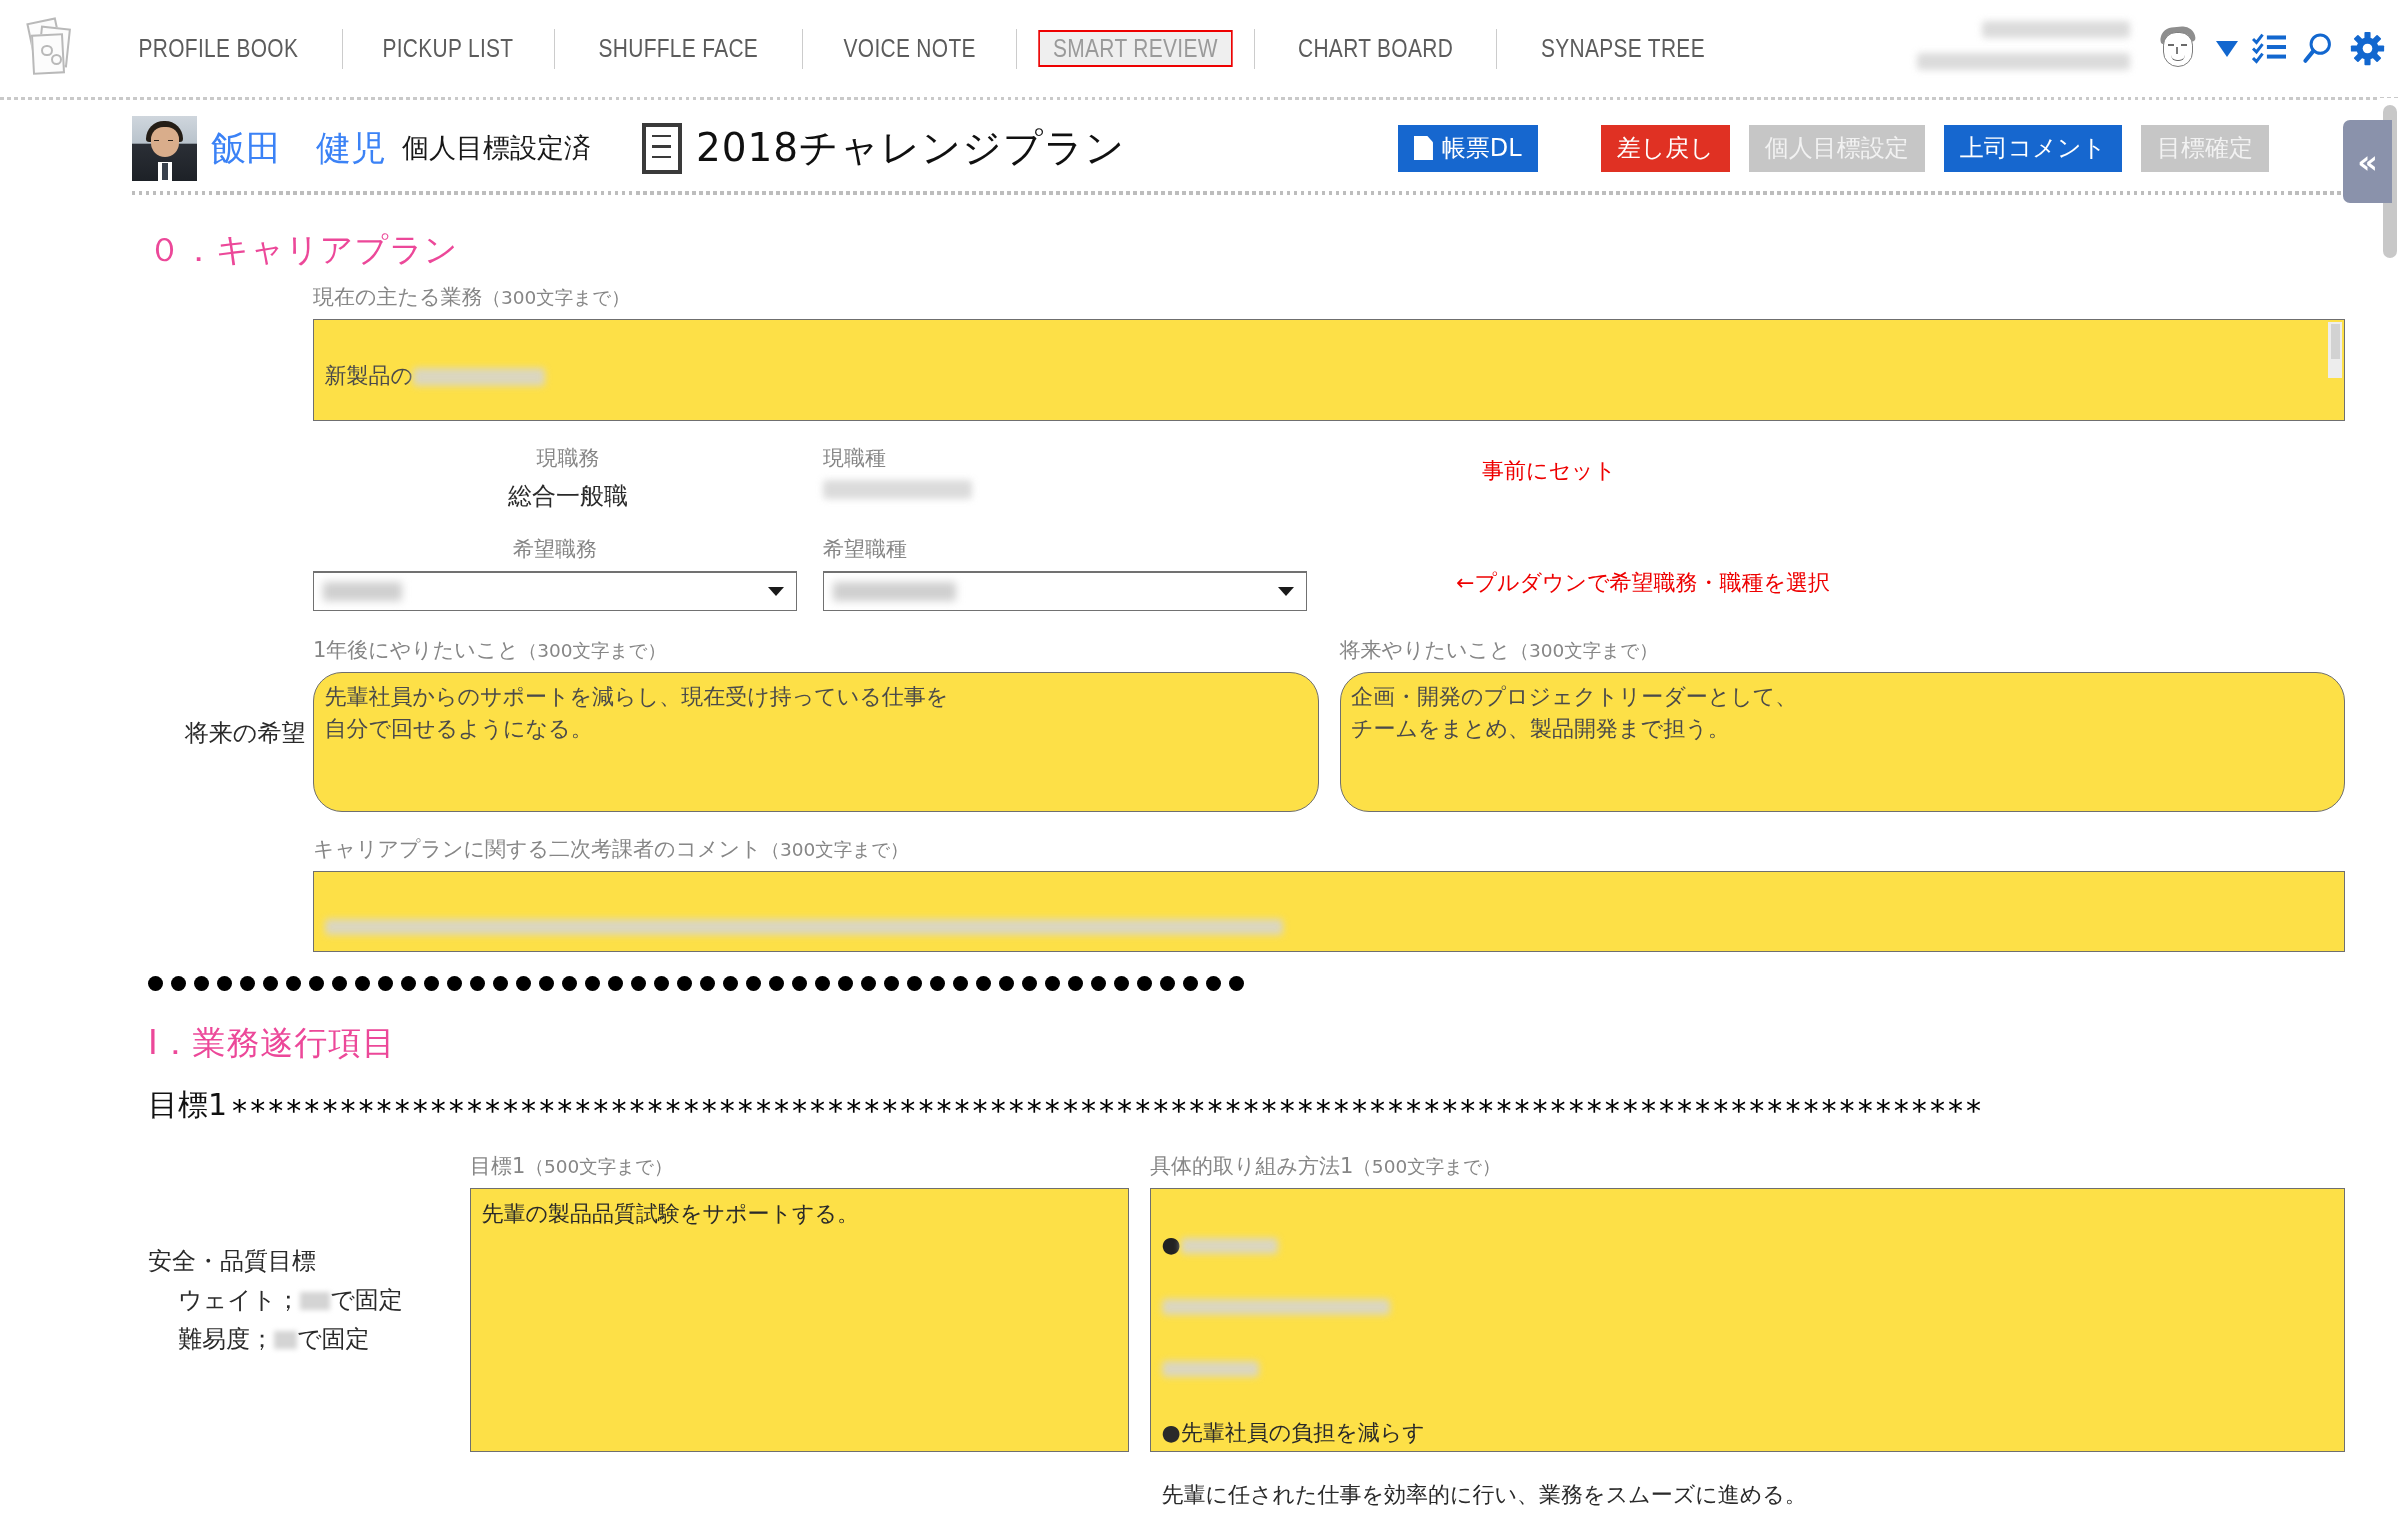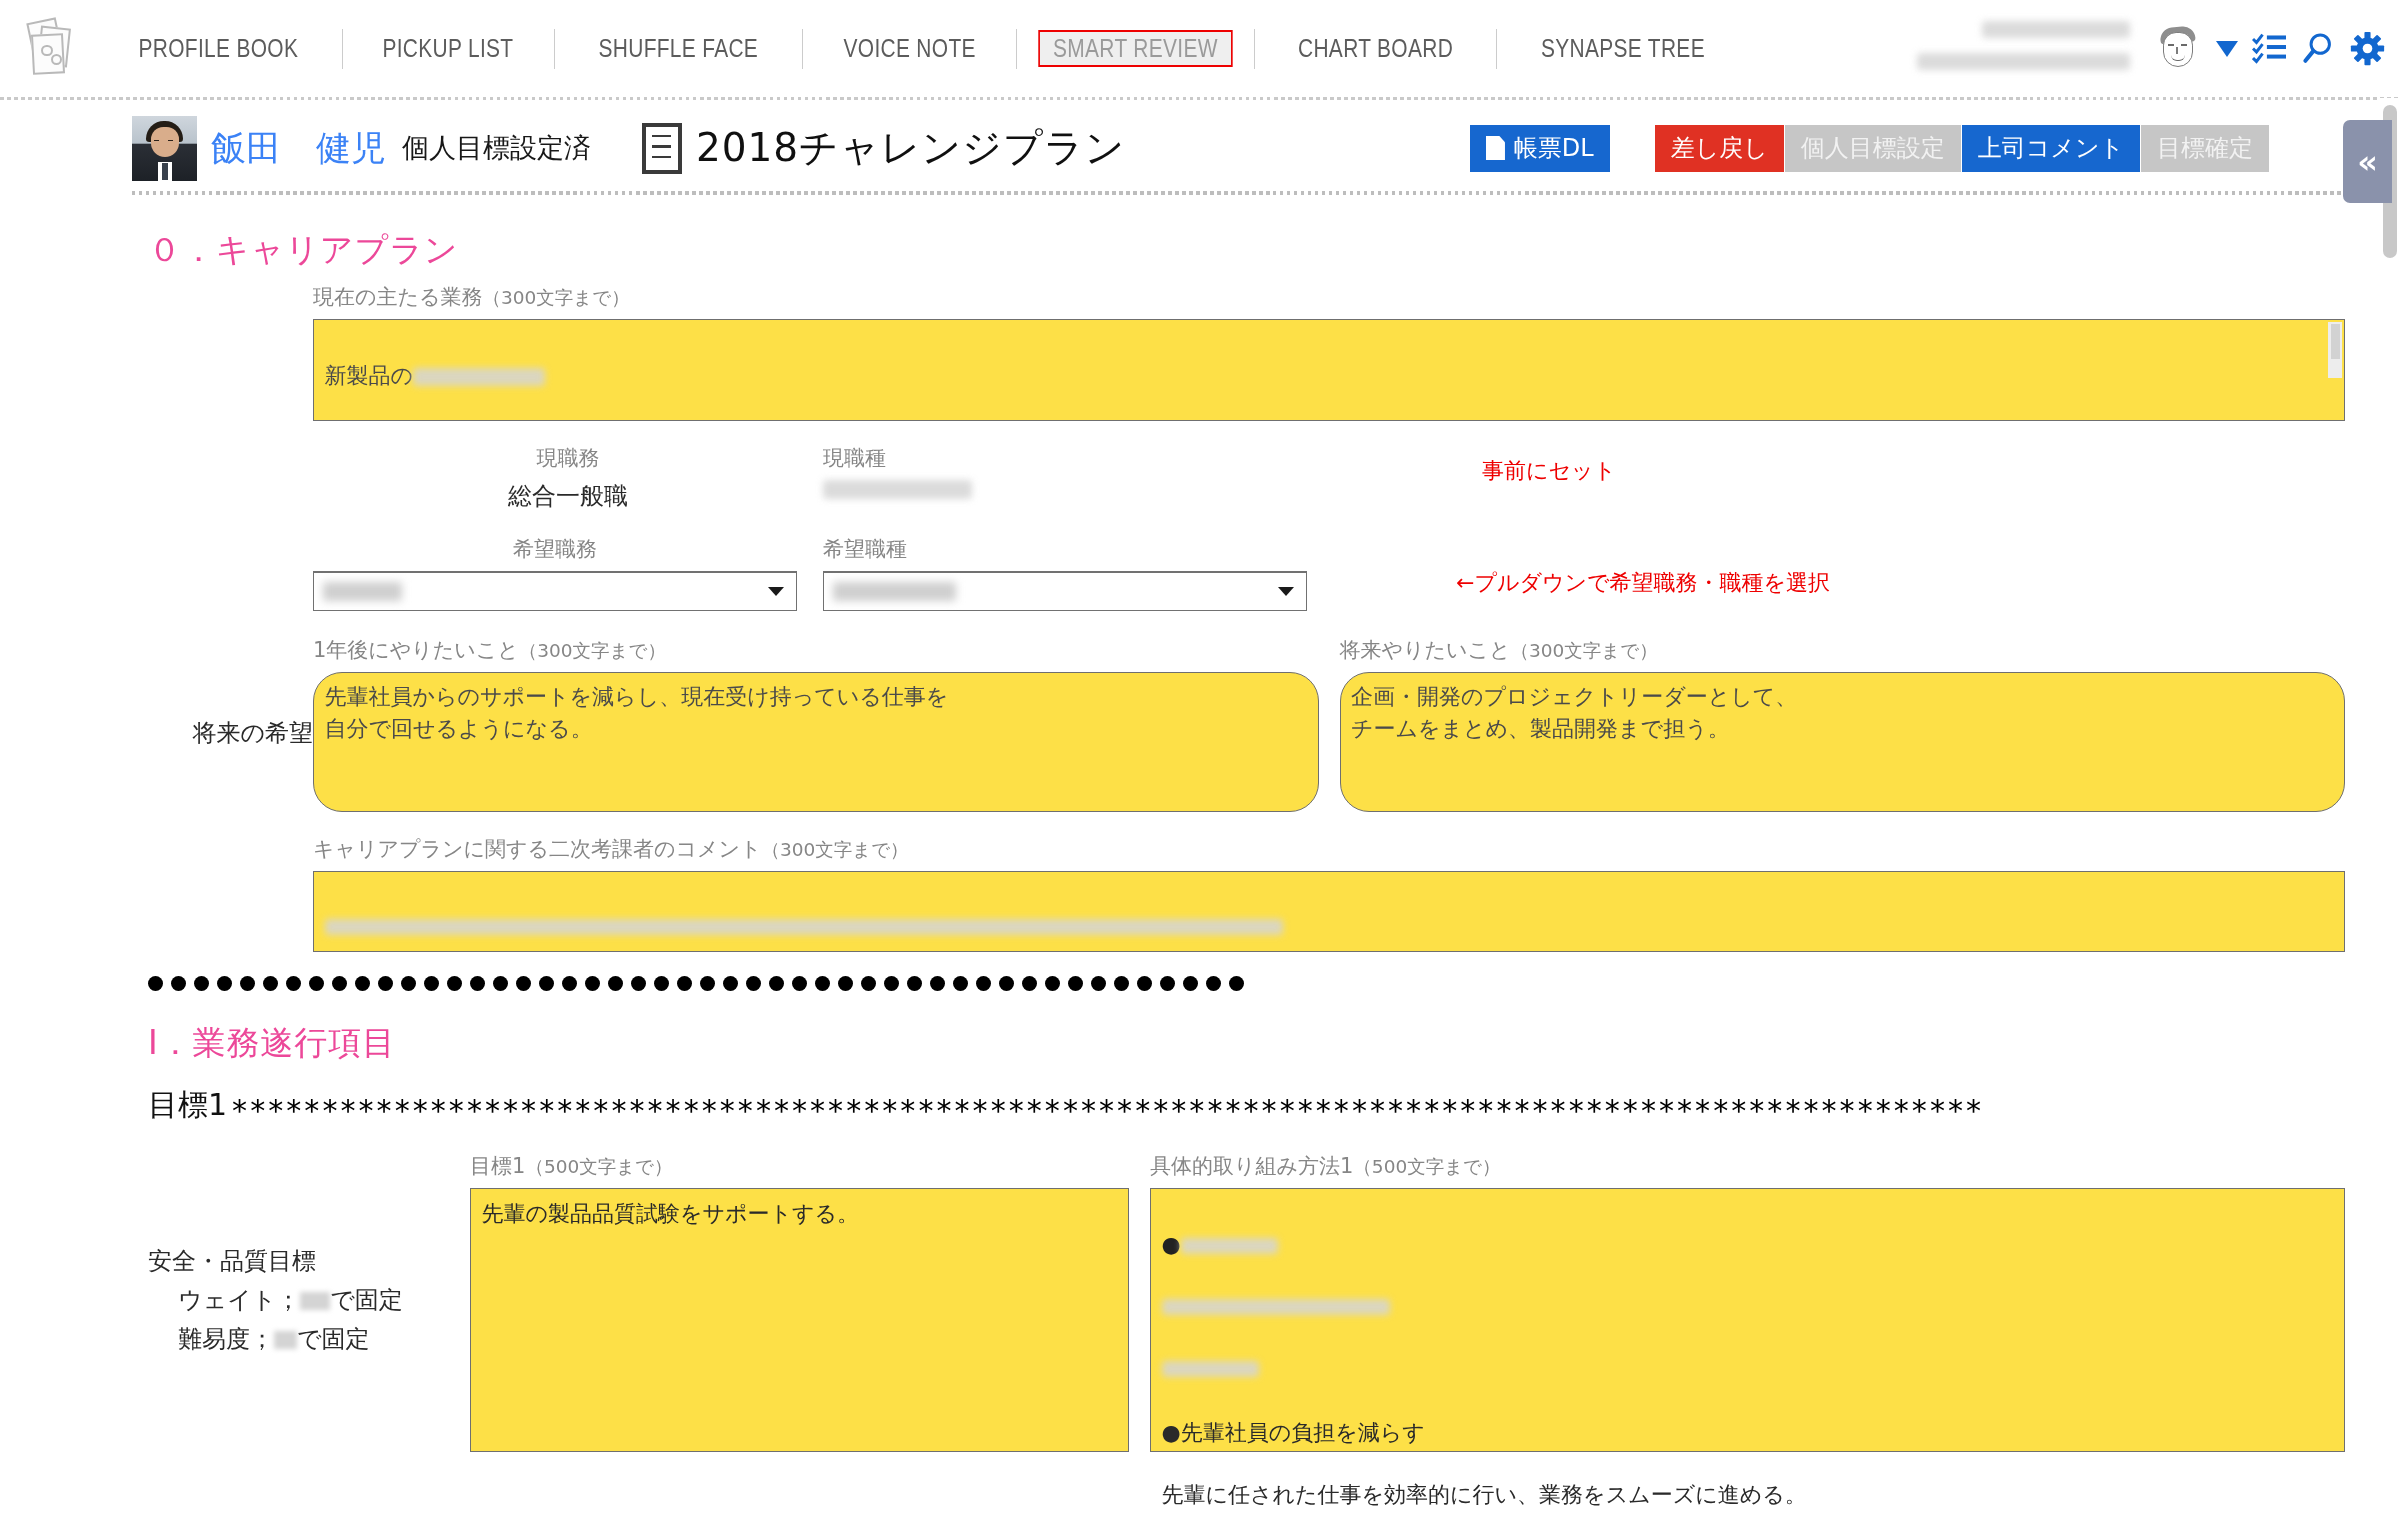--- a/index.html
+++ b/index.html
@@ -170,21 +170,21 @@
   .plan-icon i:nth-child(1){ top: 8px; }
   .plan-icon i:nth-child(2){ top: 18.5px; }
   .plan-icon i:nth-child(3){ top: 29px; }
   .plan-title {
     font-size: 39px; color: #101010; letter-spacing: 0.9px; white-space: nowrap;
     font-family: "DejaVu Sans", sans-serif;
   }
 
   .head-actions {
     margin-left: auto;
-    display: flex; align-items: center; gap: 1px;
+    display: flex; align-items: center; gap: 19px;
     padding-right: 97px;
   }
   .btn {
     height: 47px;
     padding: 0 16px;
     display: flex; align-items: center; justify-content: center;
     font-size: 24px; color: #fff;
     white-space: nowrap;
     border: none;
     font-family: "DejaVu Sans", sans-serif;
@@ -259,21 +259,21 @@
     width: 0; height: 0;
     border-left: 8px solid transparent;
     border-right: 8px solid transparent;
     border-top: 9.7px solid #1a1a1a;
   }
   .sel-blur { height: 19.3px; width: 79px; background: #cfcfcf; filter: blur(4.4px); border-radius:2.6px; }
 
   .future-row { display: flex; align-items: flex-start; margin-top: 24.6px; }
   .future-label {
     width: 155px; flex: none; font-size: 24px; color: #2a2a2a; padding-top: 81px;
-    text-align: right; padding-left: 19.3px;
+    text-align: center; padding-left: 19.3px;
     font-family: "DejaVu Sans", sans-serif;
   }
   .future-cols { display: flex; gap: 21px; flex: 1; }
   .future-cell { flex: 1; }
   .future-cell .box { height: 140px; border-radius: 29px; }
 
   .dotdivider {
     margin: 24.6px 0 0 148px;
     display: flex; gap: 0;
   }

